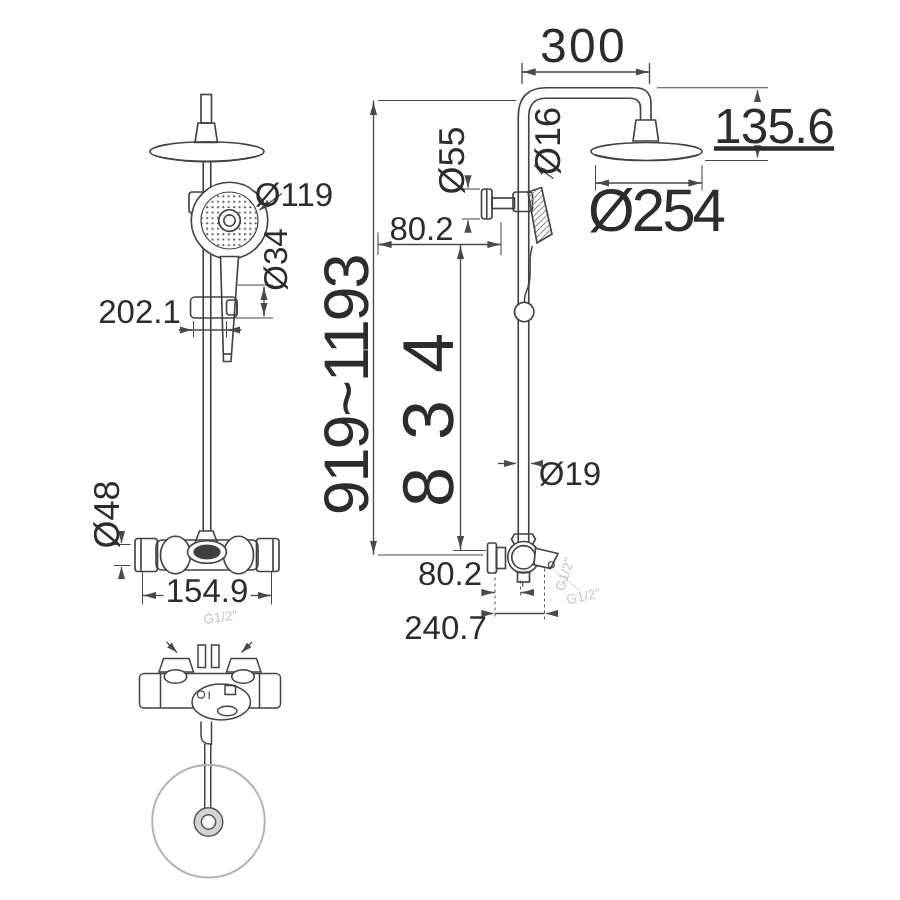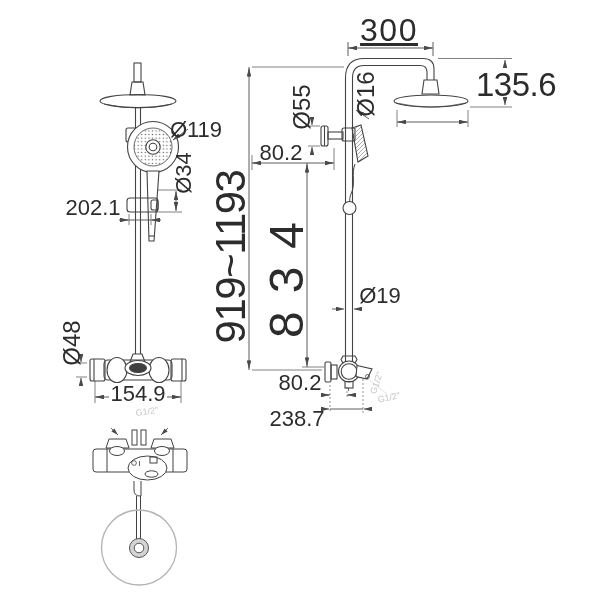--- a/index.html
+++ b/index.html
@@ -3,22 +3,22 @@
 <meta charset="utf-8">
 <style>
   html,body{margin:0;padding:0;background:#ffffff;}
   #canvas{position:relative;width:600px;height:600px;background:#ffffff;overflow:hidden;
           font-family:"Liberation Sans",sans-serif;}
   svg{position:absolute;left:0;top:0;}
   .lbl{position:absolute;transform:translate(-50%,-50%);color:#2c2c2c;white-space:nowrap;
        line-height:1;font-family:"Liberation Sans",sans-serif;}
   .sm{font-size:22px;}
   .md{font-size:24px;}
-  .lg{font-size:32px;letter-spacing:1.5px;text-decoration:underline;}
-  .lg2{font-size:33px;letter-spacing:-0.5px;}
+  .lg{font-size:32px;letter-spacing:1.5px;}
+  .lg2{font-size:33px;letter-spacing:-0.5px;text-decoration:underline;}
   .xl{font-size:40px;letter-spacing:-2px;}
   .huge{font-size:42px;letter-spacing:-1.5px;}
   .sp834{font-size:48px;letter-spacing:18px;}
   .faint{font-size:9px;color:#c6c6c6;}
 </style>
 </head>
 <body>
 
 <div id="canvas">
 
@@ -218,28 +218,29 @@
     <line x1="355" y1="395" x2="348" y2="395" marker-end="url(#arr)"></line>
     <line x1="330" y1="409" x2="363" y2="409"></line>
     <line x1="322" y1="409" x2="329" y2="409" marker-end="url(#arr)"></line>
     <line x1="370" y1="409" x2="364" y2="409" marker-end="url(#arr)"></line>
     <line x1="368" y1="379" x2="387" y2="394" stroke="#cccccc" stroke-width="0.6"></line>
   </g>
 </svg>
 
 <div class="lbl lg" style="left:389px;top:30px">300</div>
 <div class="lbl lg2" style="left:516px;top:84px">135.6</div>
+<div class="lbl xl" style="left:437px;top:141px">Ø254</div>
 <div class="lbl md" style="left:366px;top:94px;transform:translate(-50%,-50%) rotate(-90deg)">Ø16</div>
 <div class="lbl md" style="left:302px;top:107px;transform:translate(-50%,-50%) rotate(-90deg)">Ø55</div>
 <div class="lbl sm" style="left:281px;top:153px">80.2</div>
 <div class="lbl huge" style="left:231px;top:257px;transform:translate(-50%,-50%) rotate(-90deg)">919~1193</div>
 <div class="lbl sp834" style="left:287px;top:271px;transform:translate(-50%,-50%) rotate(-90deg)">834</div>
-<div class="lbl sm" style="left:380px;top:296px">Ø19</div>
+<div class="lbl sm" style="left:380px;top:316px">Ø19</div>
 <div class="lbl sm" style="left:300px;top:383px">80.2</div>
-<div class="lbl sm" style="left:297px;top:419px">238.7</div>
+<div class="lbl sm" style="left:297px;top:419px">240.7</div>
 <div class="lbl sm" style="left:196px;top:130px">Ø119</div>
 <div class="lbl sm" style="left:184px;top:173px;transform:translate(-50%,-50%) rotate(-90deg)">Ø34</div>
 <div class="lbl sm" style="left:93px;top:208px">202.1</div>
 <div class="lbl md" style="left:72px;top:343px;transform:translate(-50%,-50%) rotate(-90deg)">Ø48</div>
 <div class="lbl sm" style="left:138px;top:394px">154.9</div>
 <div class="lbl faint" style="left:147px;top:412px;transform:translate(-50%,-50%) rotate(-8deg)">G1/2"</div>
 <div class="lbl faint" style="left:377px;top:383px;transform:translate(-50%,-50%) rotate(-72deg)">G1/2"</div>
 <div class="lbl faint" style="left:389px;top:398px;transform:translate(-50%,-50%) rotate(-12deg)">G1/2"</div>
 
 </div>

